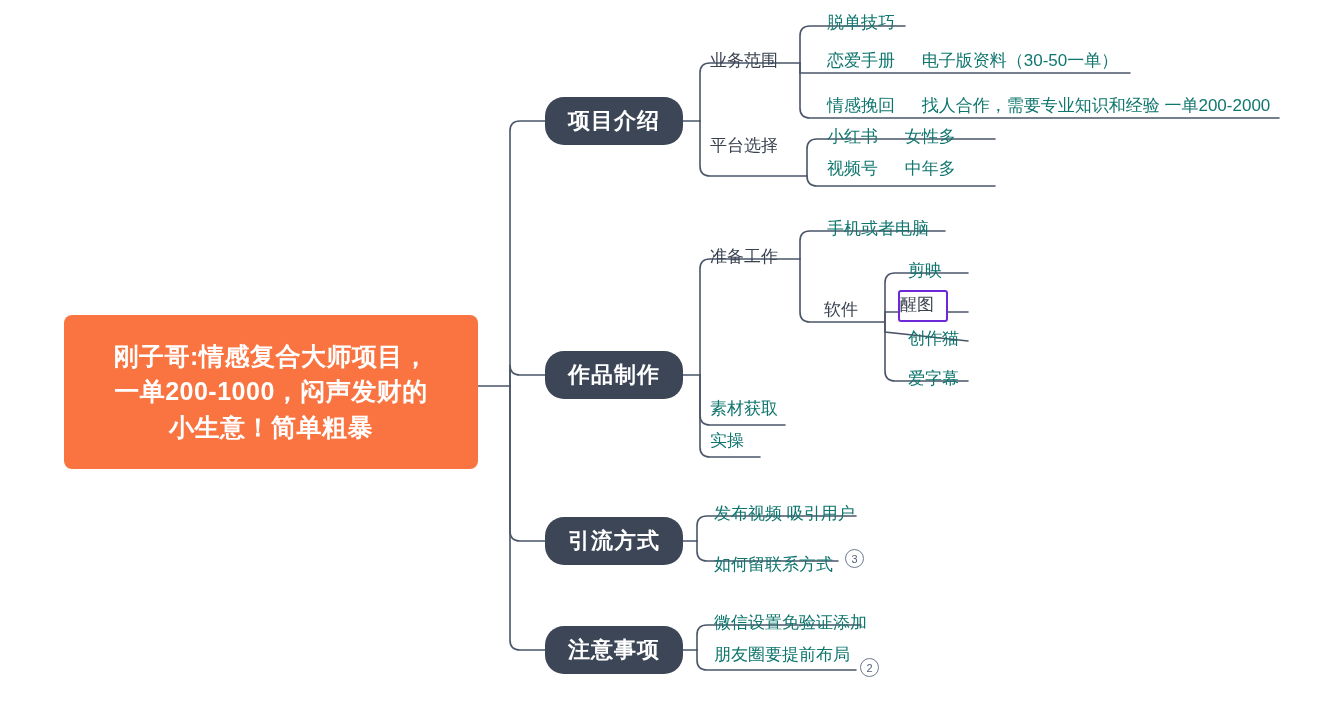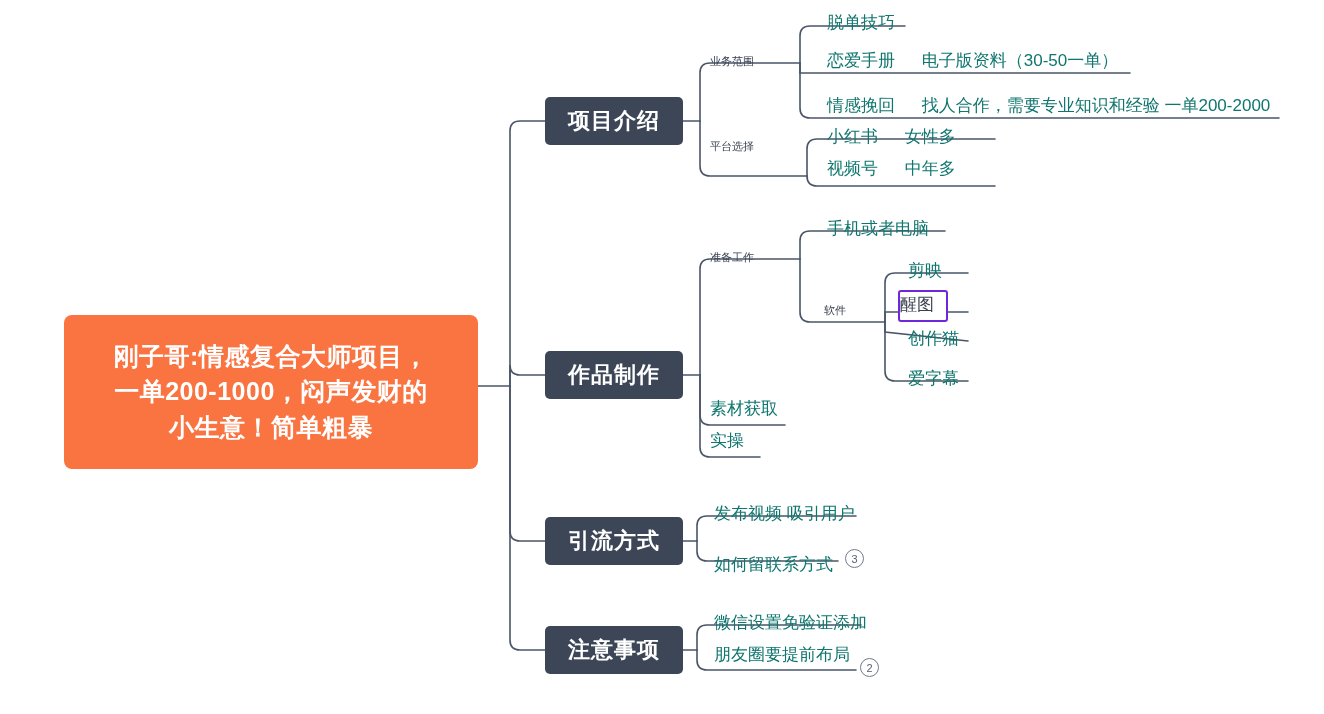--- a/index.html
+++ b/index.html
@@ -49,42 +49,42 @@
     font-weight: bold;
     line-height: 1.42;
     text-align: center;
     letter-spacing: 0.5px;
   }
 
   
   .l1-node {
     position: absolute;
     background: #3c4656;
-    border-radius: 5px;
+    border-radius: 19px;
     display: flex;
     align-items: center;
     justify-content: center;
     box-sizing: border-box;
     z-index: 5;
     height: 48px;
     width: 138px;
     padding: 0 8px;
   }
   .l1-node .l1-text {
     color: #ffffff;
     font-size: 22px;
     font-weight: bold;
     letter-spacing: 1px;
     white-space: nowrap;
   }
 
   
   .l2-node {
     position: absolute;
-    font-size: 11px;
+    font-size: 17px;
     color: #3a4250;
     white-space: nowrap;
     z-index: 4;
     line-height: 20px;
   }
 
   
   .leaf-node {
     position: absolute;
     font-size: 17px;

